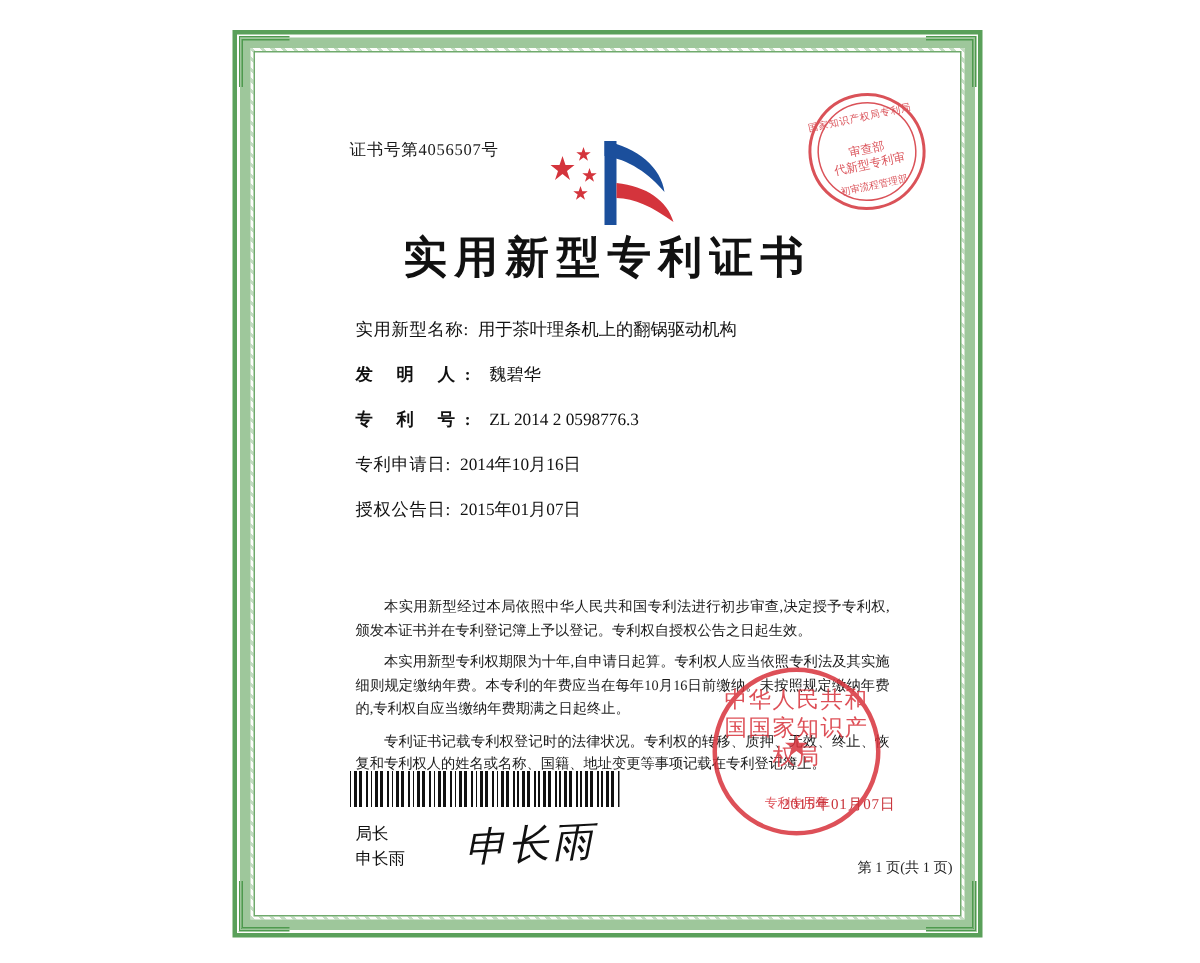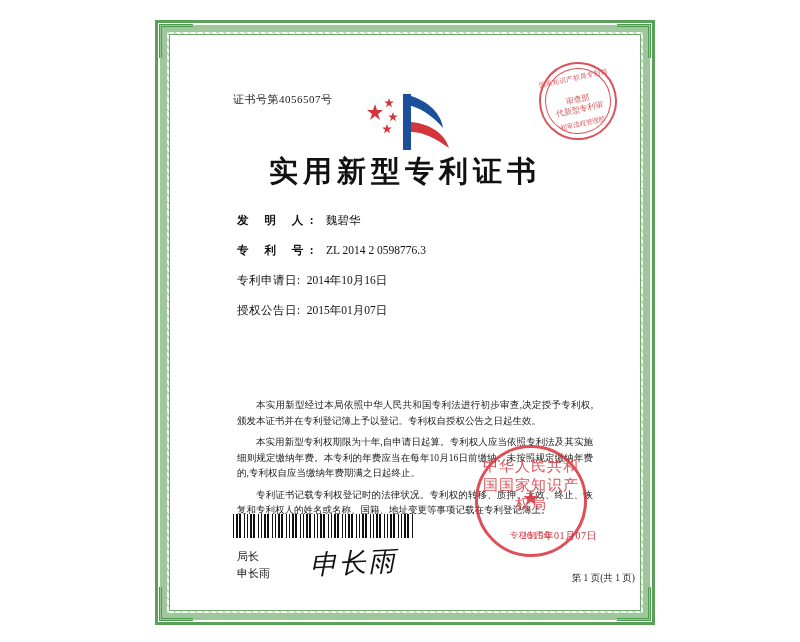--- a/index.html
+++ b/index.html
@@ -310,20 +310,23 @@
             <polygon points="48,20 49.2,23.5 52.8,23.5 49.9,25.7 51,29.2 48,27 45,29.2 46.1,25.7 43.2,23.5 46.8,23.5"></polygon>
             <polygon points="42,32 43.2,35.5 46.8,35.5 43.9,37.7 45,41.2 42,39 39,41.2 40.1,37.7 37.2,35.5 40.8,35.5"></polygon>
           </g>
         </svg>
       </div>
 
       <div class="main-title">实用新型专利证书</div>
 
       <div class="fields">
         <div class="field-row">
+          <span class="field-label">实用新型名称:</span><span class="field-value">用于茶叶理条机上的翻锅驱动机构</span>
+        </div>
+        <div class="field-row">
           <span class="field-label sp">发 明 人:</span><span class="field-value">魏碧华</span>
         </div>
         <div class="field-row">
           <span class="field-label sp">专 利 号:</span><span class="field-value">ZL 2014 2 0598776.3</span>
         </div>
         <div class="field-row">
           <span class="field-label">专利申请日:</span><span class="field-value">2014年10月16日</span>
         </div>
         <div class="field-row">
           <span class="field-label">授权公告日:</span><span class="field-value">2015年01月07日</span>

